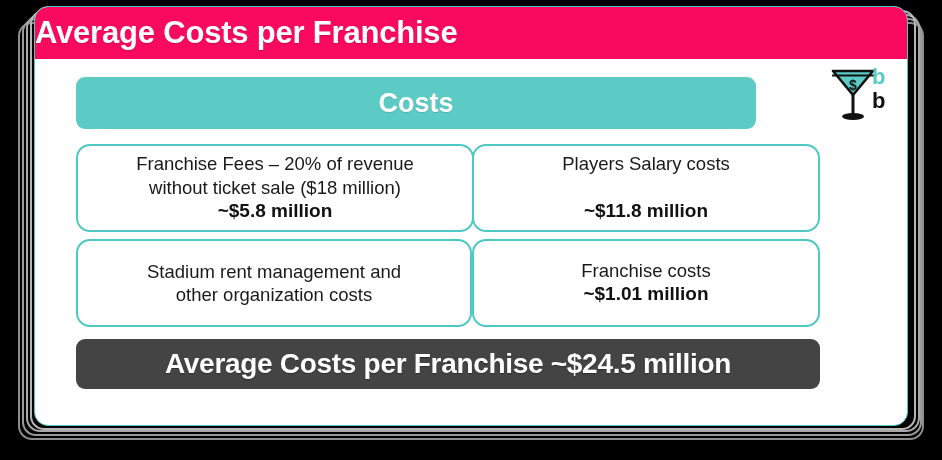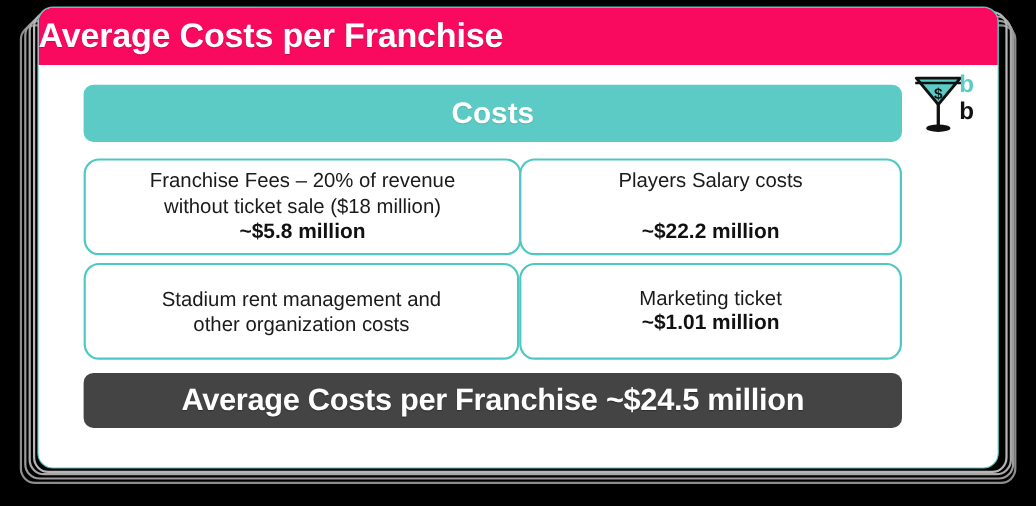--- a/index.html
+++ b/index.html
@@ -63,21 +63,21 @@
     font-weight: bold;
     letter-spacing: -0.2px;
     text-shadow: 0 1px 1px rgba(0,0,0,0.20);
   }
 
   
   #costs-bar {
     position: absolute;
     left: 41px;
     top: 70px;
-    width: 744px;
+    width: 680px;
     height: 52px;
     background: #5ccbc5;
     border-radius: 9px;
     display: flex;
     align-items: center;
     justify-content: center;
   }
   #costs-bar .txt {
     color: #ffffff;
     font-size: 27px;
@@ -181,30 +181,30 @@
     </div>
 
     <div class="cost-box" id="box-franchise-fees">
       <div class="line">Franchise Fees – 20% of revenue</div>
       <div class="line">without ticket sale ($18 million)</div>
       <div class="amount">~$5.8 million</div>
     </div>
 
     <div class="cost-box" id="box-players-salary">
       <div class="line">Players Salary costs</div>
-      <div class="amount">~$22.2 million</div>
+      <div class="amount">~$11.8 million</div>
     </div>
 
     <div class="cost-box" id="box-stadium-rent">
       <div class="line">Stadium rent management and</div>
       <div class="line">other organization costs</div>
     </div>
 
     <div class="cost-box" id="box-marketing">
-      <div class="line">Marketing ticket</div>
+      <div class="line">Franchise costs</div>
       <div class="amount">~$1.01 million</div>
     </div>
 
     <div id="total-bar">
       <span class="txt">Average Costs per Franchise ~$24.5 million</span>
     </div>
 
   </div>
 </div>
 

